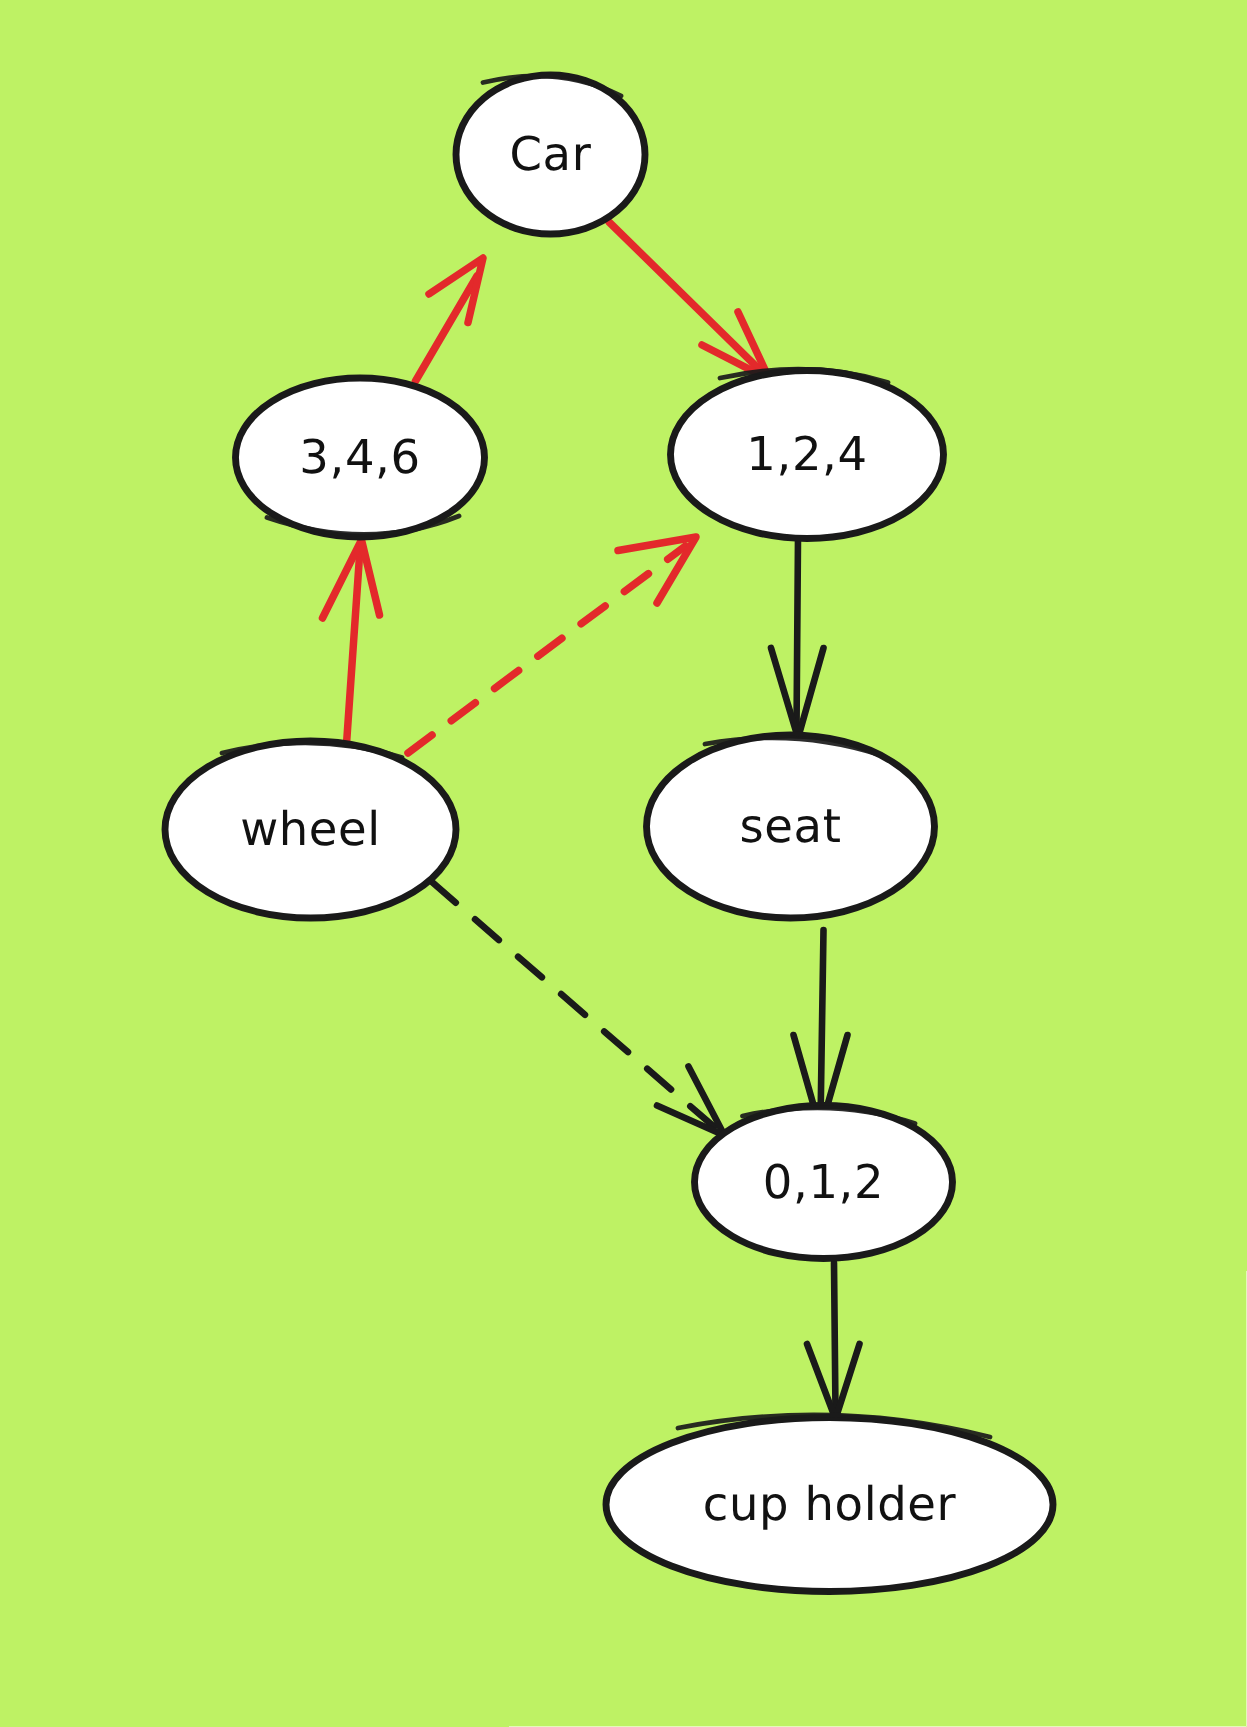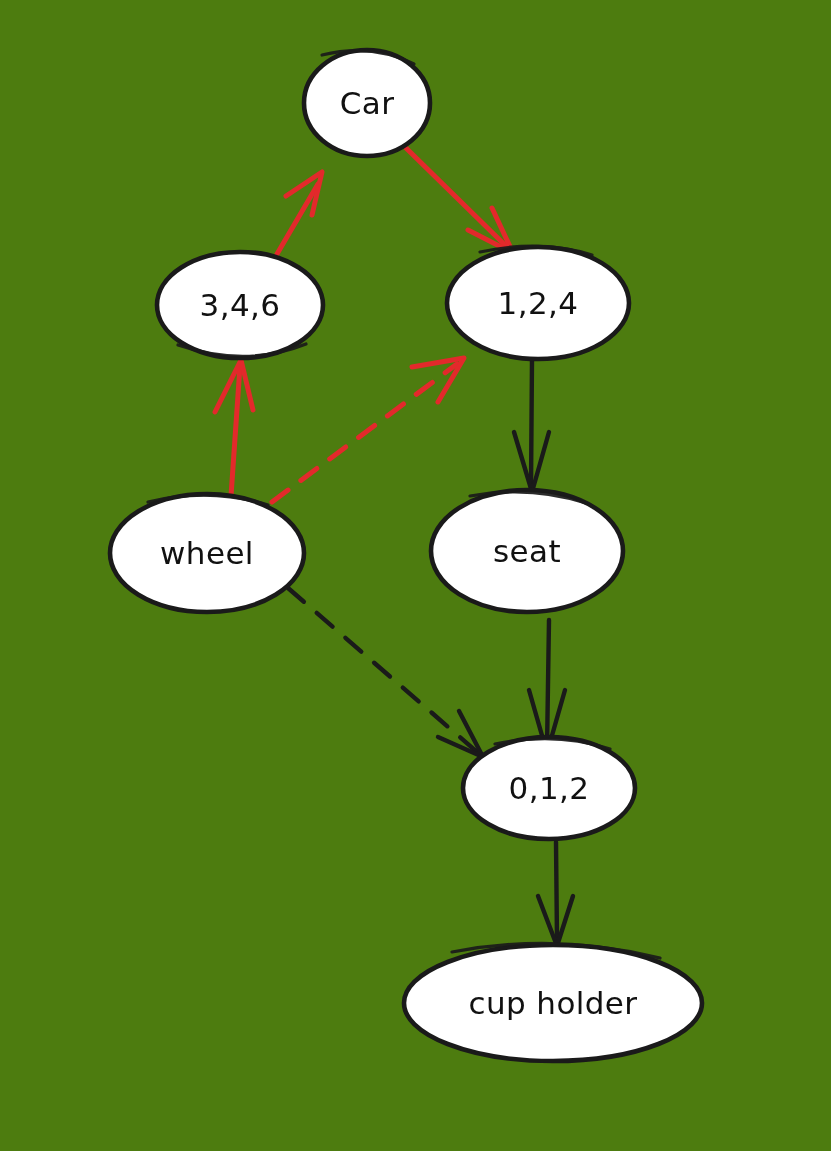--- a/index.html
+++ b/index.html
@@ -66,21 +66,21 @@
     fill: none;
     stroke-linecap: round;
     stroke-linejoin: round;
   }
   .head-black { stroke: #1a1a1a; stroke-width: 4.4; }
   .head-red   { stroke: #e3292b; stroke-width: 5.0; }
 </style>
 </head>
 <body style="background: rgb(255, 255, 255);">
 
-<div id="diagram-root" style="background: #4d7c0f; text-align: center;">
+<div id="diagram-root" style="background: #bef264; text-align: center;">
   <svg id="graph-svg" viewBox="0 0 831 1151" xmlns="http://www.w3.org/2000/svg">
 
     <g>
       <path class="edge-line edge-red" d="M 277 254 L 318 184" stroke="#e3292b"></path>
       <path class="arrow-head head-red" d="M 286 196 L 322 172 L 312 215" stroke="#e3292b"></path>
     </g>
 
     <g>
       <path class="edge-line edge-red" d="M 406 148 L 508 248" stroke="#e3292b"></path>
       <path class="arrow-head head-red" d="M 468 230 L 513 253 L 492 208" stroke="#e3292b"></path>

